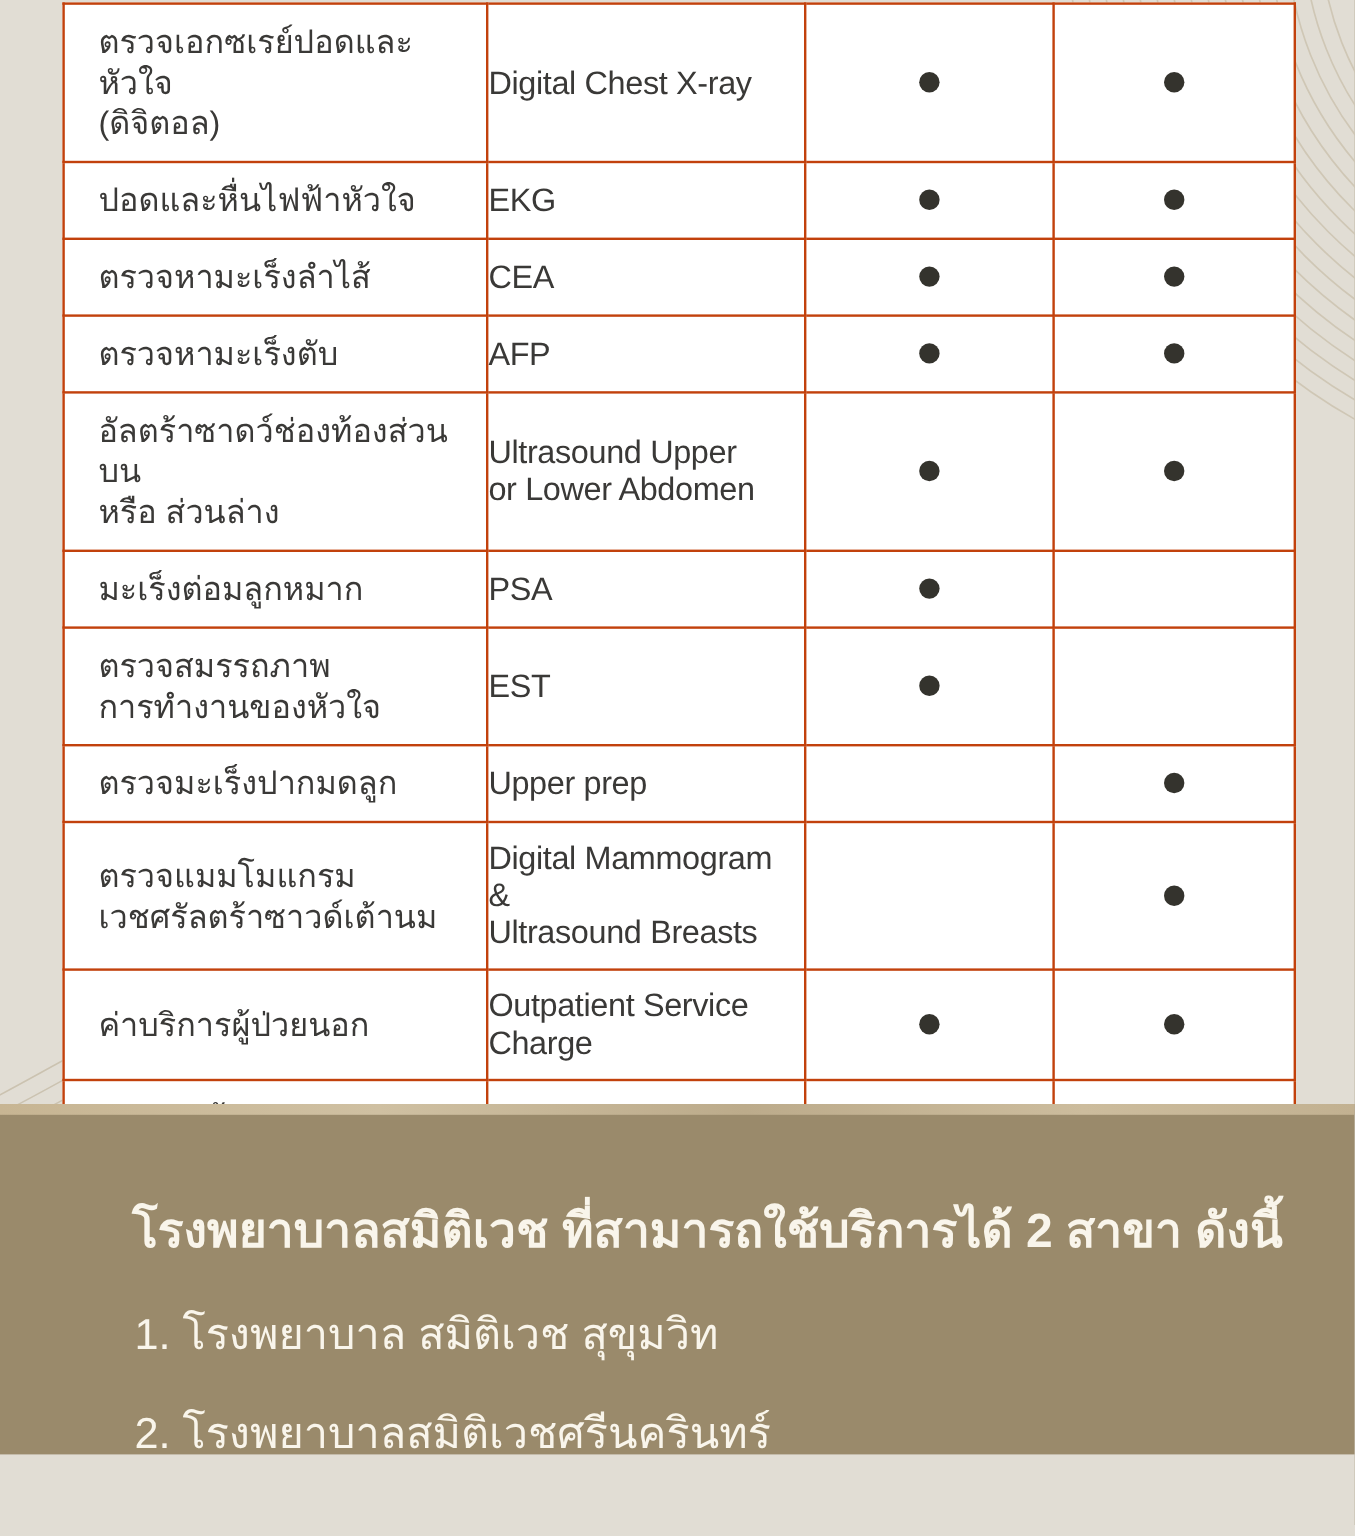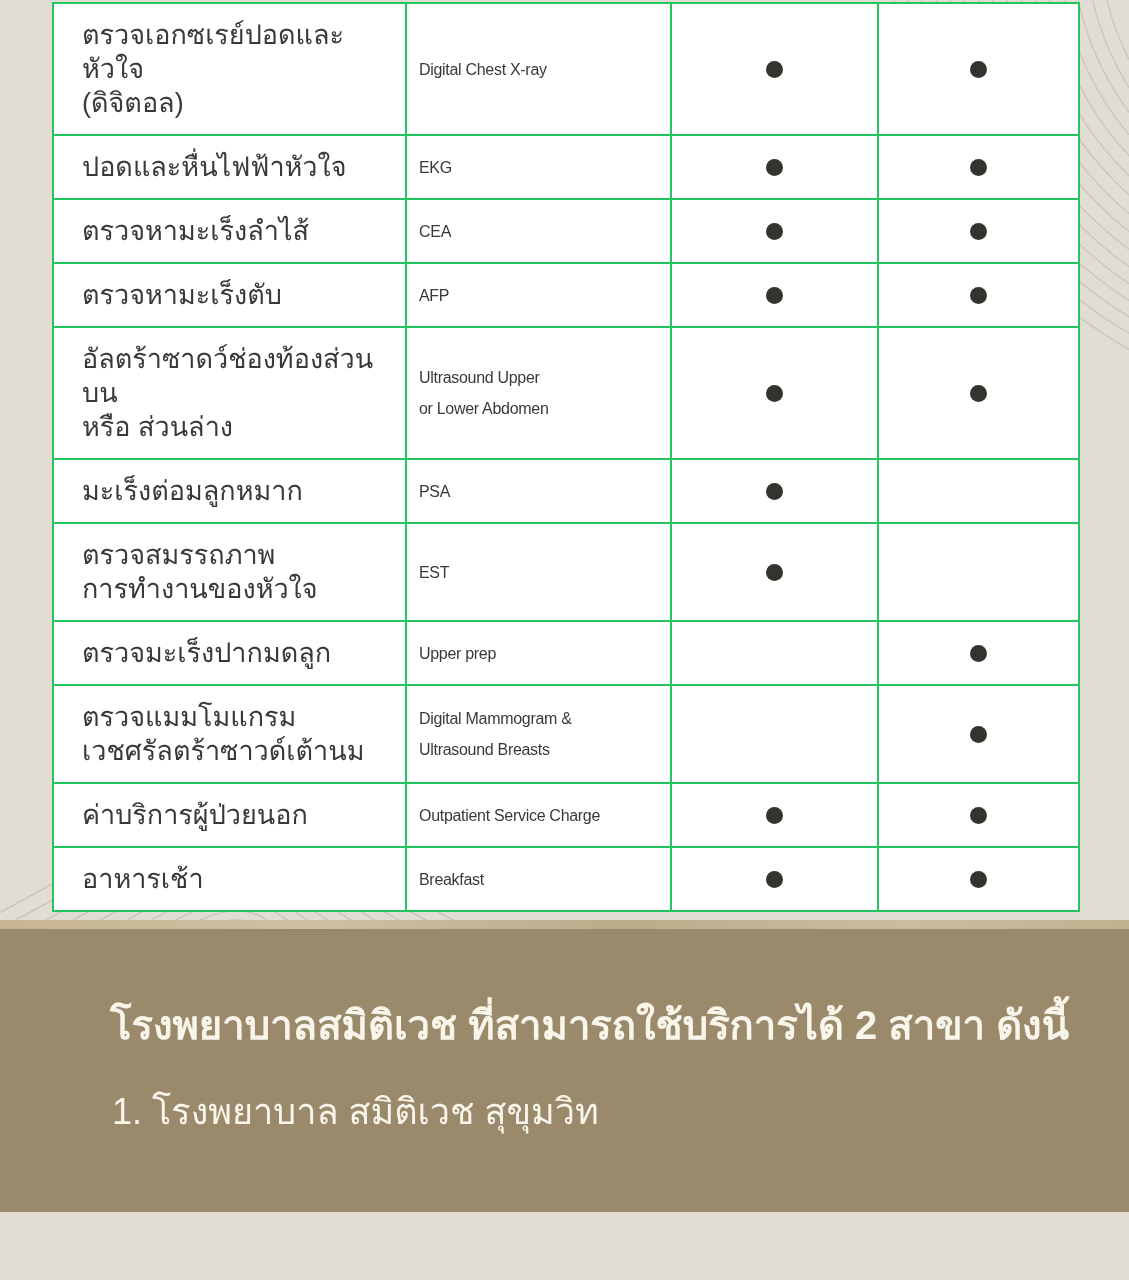--- a/index.html
+++ b/index.html
@@ -21,35 +21,35 @@
   table.pkg-table {
     position: absolute;
     left: 52px;
     top: 2px;
     width: 1026px;
     border-collapse: collapse;
     table-layout: fixed;
     background: #ffffff;
   }
   table.pkg-table td {
-    border: 2px solid #22c55e;
+    border: 2px solid #c2410c;
     vertical-align: middle;
     color: #3a3937;
   }
   td.th-cell {
     font-size: 27px;
     line-height: 34px;
     padding: 14px 8px 14px 28px;
     white-space: pre-line;
   }
   td.en-cell {
-    font-size: 16px;
+    font-size: 27px;
     letter-spacing: -0.3px;
     line-height: 31px;
-    padding: 14px 4px 14px 12px;
+    padding: 14px 4px 14px 0;
     white-space: pre-line;
   }
   td.dot-cell { text-align: center; }
   span.dot {
     display: inline-block;
     width: 17px; height: 17px;
     border-radius: 50%;
     background: #34332d;
     vertical-align: middle;
   }
@@ -199,15 +199,16 @@
           <td class="dot-cell"><span class="dot"></span></td>
           <td class="dot-cell"><span class="dot"></span></td>
         </tr>
       </tbody>
   </table>
 
   <div class="branch-panel">
     <div class="panel-strip"></div>
     <div class="branch-heading">โรงพยาบาลสมิติเวช ที่สามารถใช้บริการได้ 2 สาขา ดังนี้</div>
     <div class="branch-item">1. โรงพยาบาล สมิติเวช สุขุมวิท</div>
+    <div class="branch-item">2. โรงพยาบาลสมิติเวชศรีนครินทร์</div>
   </div>
 
 </div>
 
 </body></html>

